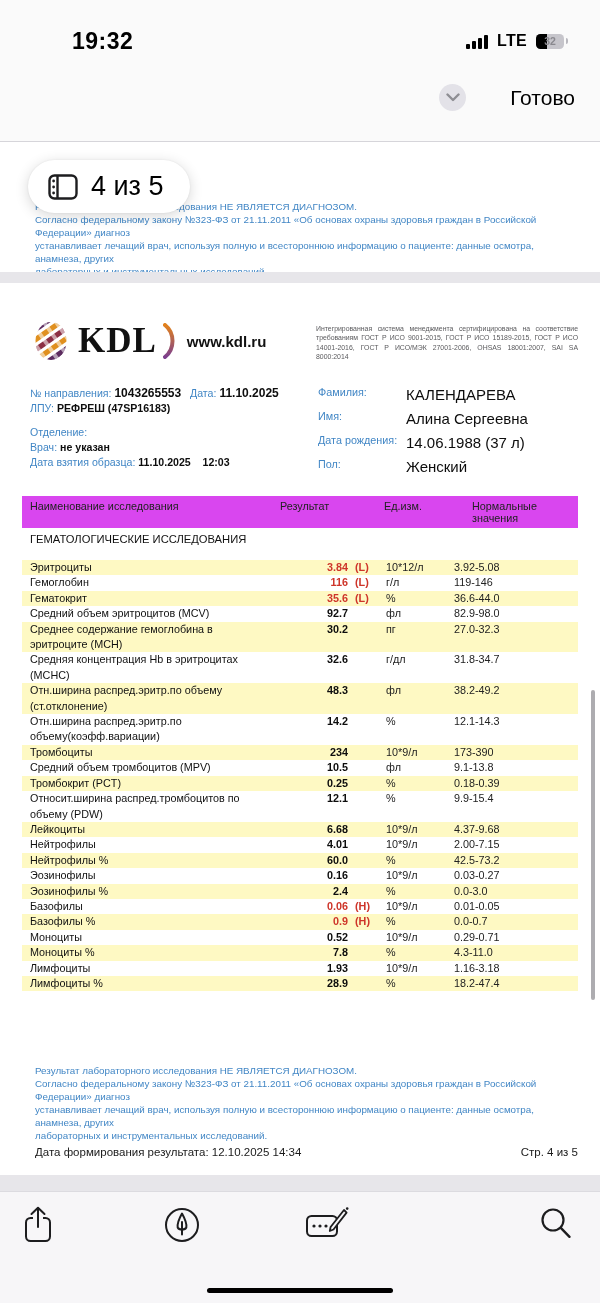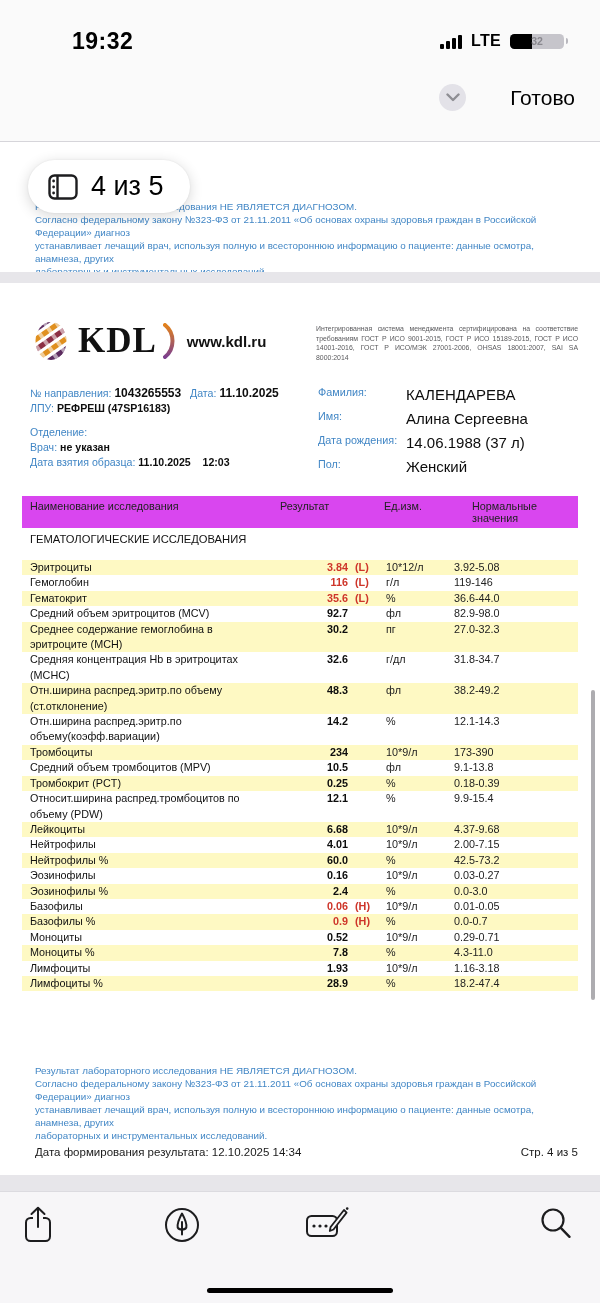--- a/index.html
+++ b/index.html
@@ -11,21 +11,21 @@
   
   .top-chrome{position:absolute;top:0;left:0;width:600px;height:141px;background:#fafafa;border-bottom:1px solid #d6d5da;z-index:5;}
   .status-bar{position:absolute;top:0;left:0;right:0;height:62px;}
   .sb-time{position:absolute;left:72px;top:28px;font-size:23px;font-weight:700;letter-spacing:.5px;}
   .sb-right{position:absolute;right:32px;top:32px;display:flex;align-items:center;gap:9px;}
   .sig{display:flex;align-items:flex-end;gap:2px;height:15px;}
   .sig i{display:block;width:4px;background:#000;border-radius:1px;}
   .sig i:nth-child(1){height:5px}.sig i:nth-child(2){height:8px}
   .sig i:nth-child(3){height:11px}.sig i:nth-child(4){height:14px}
   .sb-lte{font-size:16px;font-weight:700;letter-spacing:.3px;}
-  .battery{position:relative;width:54px;height:15px;border-radius:4.5px;background:#c6c5cb;overflow:hidden;}
+  .battery{position:relative;width:28px;height:15px;border-radius:4.5px;background:#c6c5cb;overflow:hidden;}
   .battery .fill{position:absolute;left:0;top:0;bottom:0;width:40%;background:#000;}
   .battery .pct{position:absolute;inset:0;display:flex;align-items:center;justify-content:center;
     font-size:10.5px;font-weight:700;color:#89888e;}
   .battery-nub{width:2px;height:6px;background:#b9b8be;border-radius:0 2px 2px 0;margin-left:-7px;}
   .nav-bar{position:absolute;top:62px;left:0;right:0;height:78px;display:flex;align-items:center;}
   .nav-title{position:absolute;left:30px;top:24px;max-width:400px;font-size:21px;font-weight:500;
     white-space:nowrap;overflow:hidden;}
   .nav-chevron{position:absolute;left:439px;top:22px;width:27px;height:27px;border-radius:50%;
     background:#e3e2e8;display:flex;align-items:center;justify-content:center;cursor:pointer;}
   .nav-done{position:absolute;right:25px;top:24px;font-size:21px;font-weight:400;color:#000;cursor:pointer;}
@@ -38,21 +38,21 @@
   .page{position:absolute;left:0;width:600px;background:#fff;}
   .page3{top:141px;height:131px;}
   .page-gap{position:absolute;left:0;top:272px;width:600px;height:11px;background:#e7e6ea;}
   .page4{top:283px;height:892px;display:flex;flex-direction:column;padding:0 22px;box-sizing:border-box;}
   .below-doc{position:absolute;left:0;top:1175px;width:600px;height:16px;background:#e7e6ea;}
   .blue{color:#4186c5;}
   .disc{font-size:9.8px;line-height:13px;color:#4186c5;}
   .p3-inner{padding:59px 22px 0 35px;}
   .date-row{display:flex;justify-content:space-between;font-size:11.5px;color:#1a1a1a;margin-top:3px;}
   
-  .logo-row{display:flex;justify-content:space-between;margin-top:37px;align-items:flex-end;}
+  .logo-row{display:flex;justify-content:space-between;margin-top:37px;align-items:center;}
   .logo-left{display:flex;align-items:center;gap:6px;padding-left:8px;}
   .logo-kdl{font-size:35px;font-weight:700;letter-spacing:1px;color:#111;font-family:"Liberation Serif","DejaVu Serif",serif;}
   .logo-site{font-size:15px;font-weight:700;color:#111;margin-left:4px;}
   .cert{width:262px;font-size:6.9px;line-height:9.5px;color:#59595c;text-align:justify;margin-top:3px;}
   
   .info-row{display:flex;margin-top:24px;padding-left:8px;}
   .info-left{width:288px;font-size:10.6px;line-height:15px;}
   .info-left .v{font-weight:700;color:#0d0d0d;}
   .info-left .big{font-size:12px;}
   .spacer8{height:9px;}

